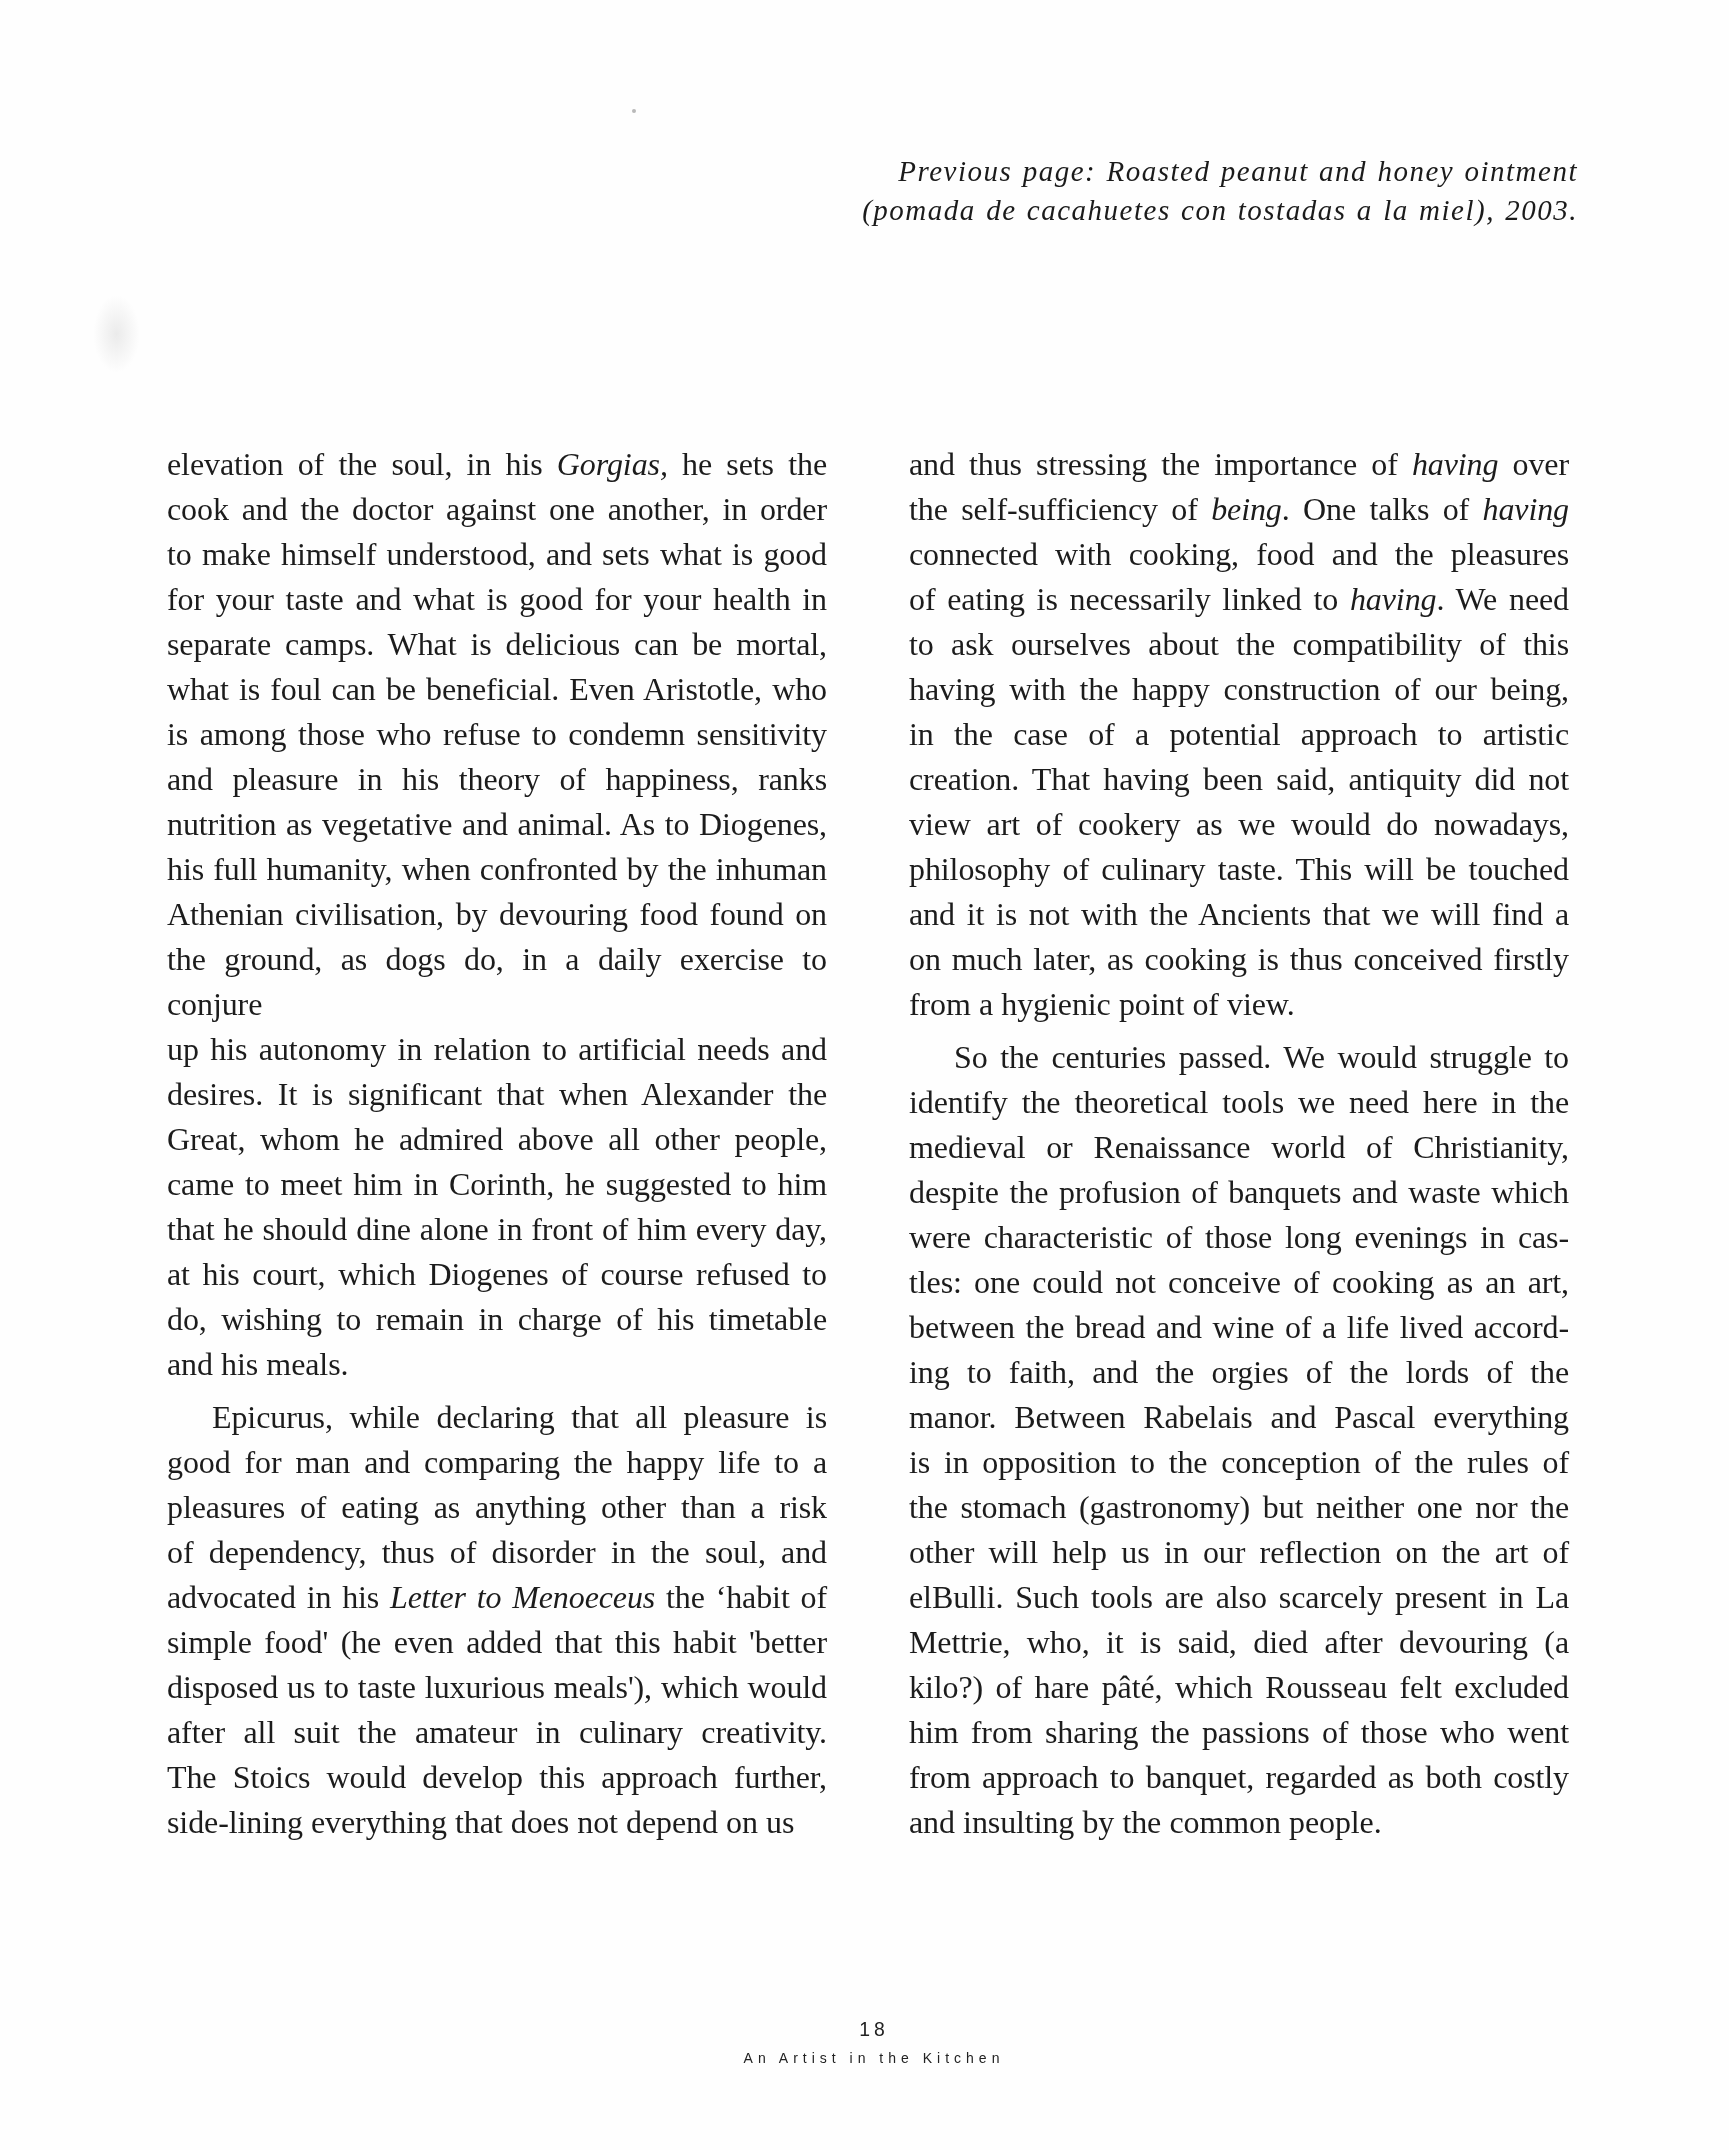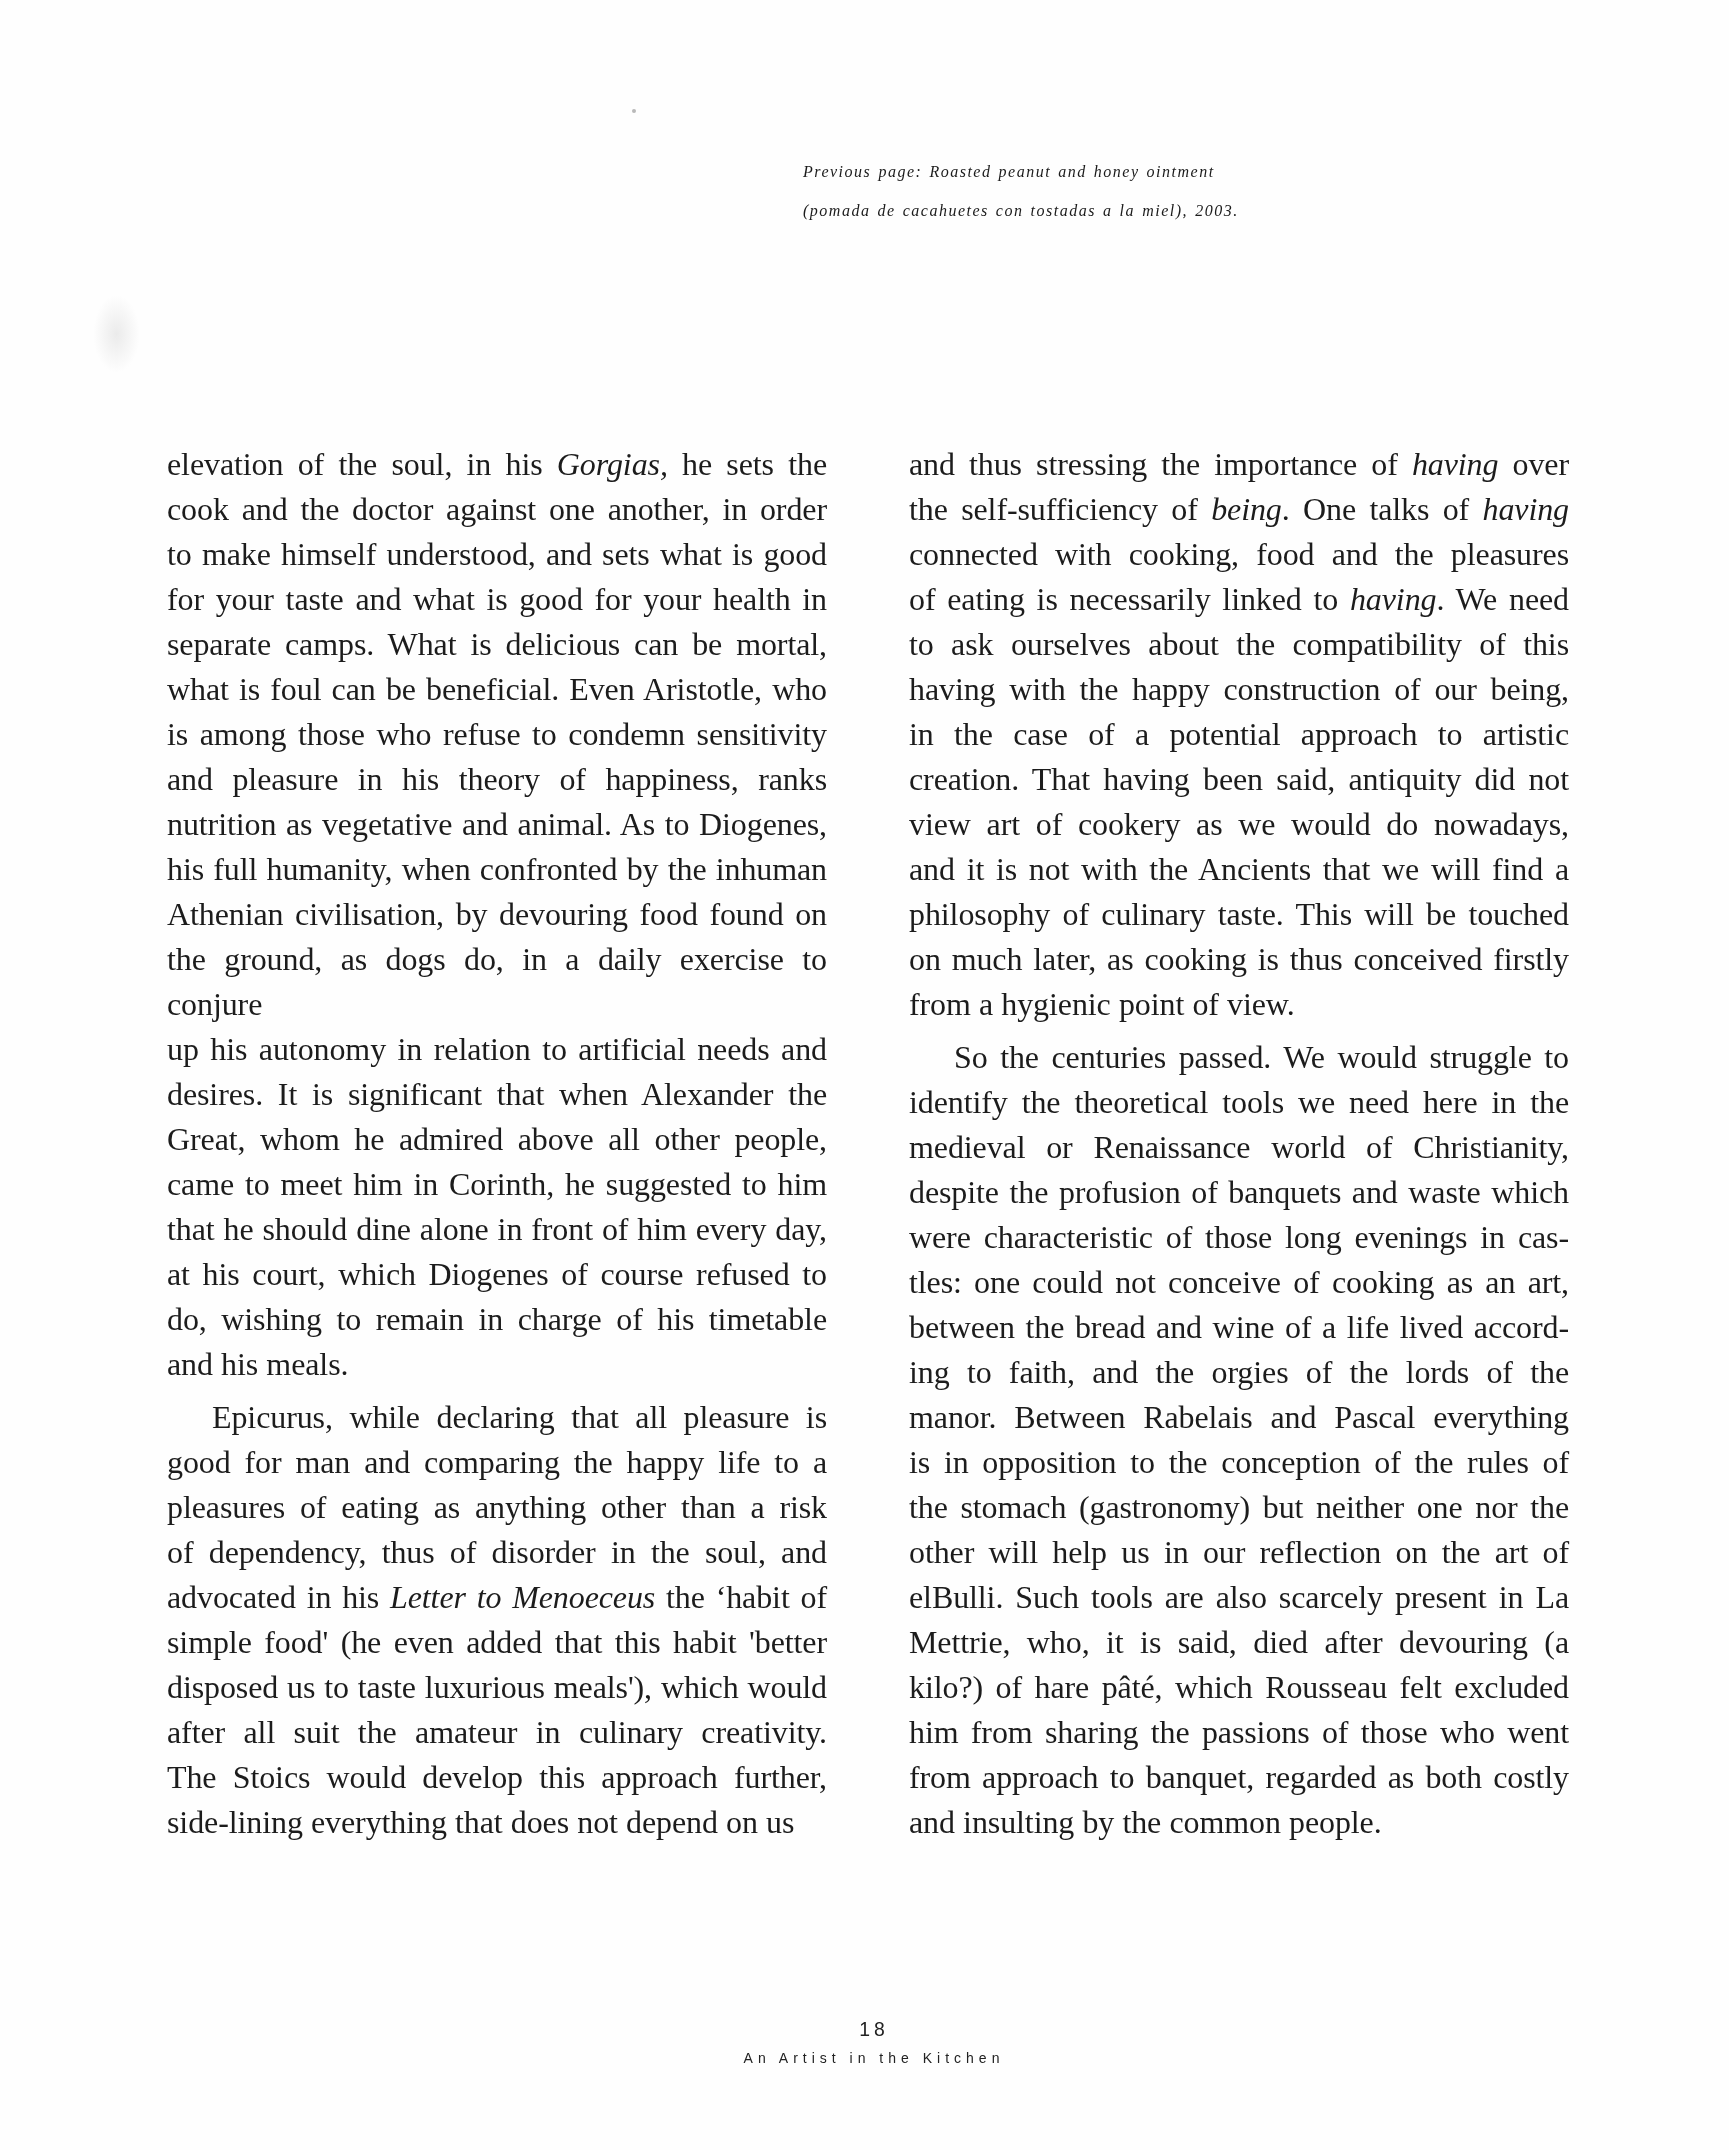--- a/index.html
+++ b/index.html
@@ -22,22 +22,23 @@
     inset: 0;
     background: #fefefe;
   }
 
   
   .caption {
     position: absolute;
     top: 152px;
     right: 152px;
     width: 775px;
+    text-align: right;
     font-style: italic;
-    font-size: 16px;
+    font-size: 29px;
     line-height: 39px;
     letter-spacing: 1.5px;
     color: #1b1b1b;
     word-spacing: 1.6px;
   }
   .caption-line { display: block; white-space: nowrap; }
 
   
   .columns {
     position: absolute;
@@ -179,22 +180,22 @@
       <p>
         <span class="just-line"><span>and thus stressing the importance of </span><em>having</em><span> over</span></span>
         <span class="just-line"><span>the self-sufficiency of </span><em>being</em><span>. One talks of </span><em>having</em></span>
         <span class="just-line">connected with cooking, food and the pleasures</span>
         <span class="just-line"><span>of eating is necessarily linked to </span><em>having</em><span>. We need</span></span>
         <span class="just-line">to ask ourselves about the compatibility of this</span>
         <span class="just-line">having with the happy construction of our being,</span>
         <span class="just-line">in the case of a potential approach to artistic</span>
         <span class="just-line">creation. That having been said, antiquity did not</span>
         <span class="just-line">view art of cookery as we would do nowadays,</span>
+        <span class="just-line">philosophy of culinary taste. This will be touched</span>
         <span class="just-line">and it is not with the Ancients that we will find a</span>
-        <span class="just-line">philosophy of culinary taste. This will be touched</span>
         <span class="just-line">on much later, as cooking is thus conceived firstly</span>
         <span class="just-line last">from a hygienic point of view.</span>
       </p>
 
       <p>
         <span class="just-line" style="text-indent:45px;"><span>So the centuries passed. We would struggle to</span></span>
         <span class="just-line">identify the theoretical tools we need here in the</span>
         <span class="just-line">medieval or Renaissance world of Christianity,</span>
         <span class="just-line">despite the profusion of banquets and waste which</span>
         <span class="just-line">were characteristic of those long evenings in cas-</span>

